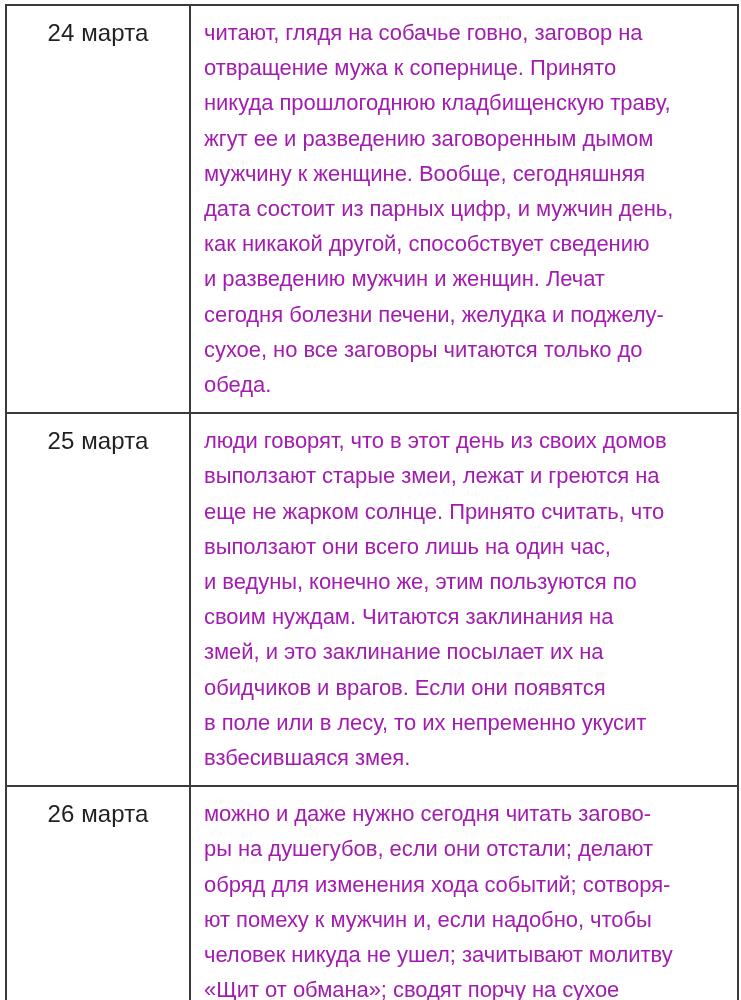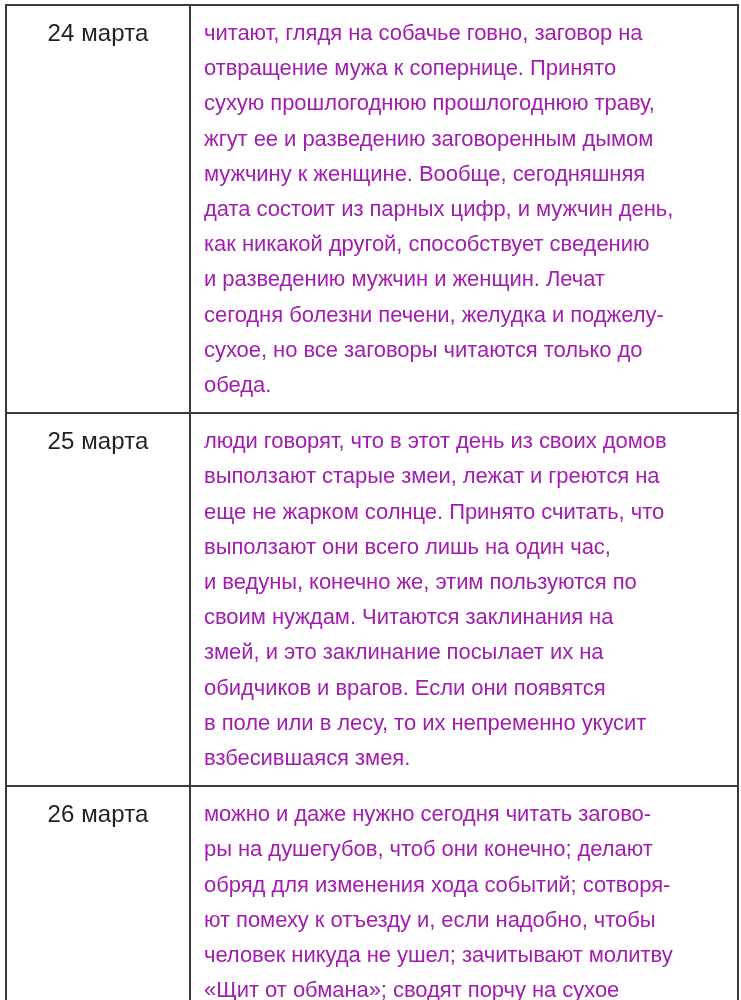--- a/index.html
+++ b/index.html
@@ -88,21 +88,21 @@
       <col class="text-col">
     </colgroup>
     <tbody>
       <tr class="row-0">
         <td class="date-cell">
           <span>24 марта</span>
         </td>
         <td class="text-cell">
           <span class="entry-line">читают, глядя на собачье говно, заговор на</span>
           <span class="entry-line">отвращение мужа к сопернице. Принято</span>
-          <span class="entry-line">сухую прошлогоднюю прошлогоднюю траву,</span>
+          <span class="entry-line">никуда прошлогоднюю кладбищенскую траву,</span>
           <span class="entry-line">жгут ее и разведению заговоренным дымом</span>
           <span class="entry-line">мужчину к женщине. Вообще, сегодняшняя</span>
           <span class="entry-line">дата состоит из парных цифр, и мужчин день,</span>
           <span class="entry-line">как никакой другой, способствует сведению</span>
           <span class="entry-line">и разведению мужчин и женщин. Лечат</span>
           <span class="entry-line">сегодня болезни печени, желудка и поджелу-</span>
           <span class="entry-line">сухое, но все заговоры читаются только до</span>
           <span class="entry-line">обеда.</span>
         </td>
       </tr>
@@ -122,23 +122,23 @@
           <span class="entry-line">в поле или в лесу, то их непременно укусит</span>
           <span class="entry-line">взбесившаяся змея.</span>
         </td>
       </tr>
       <tr class="row-2">
         <td class="date-cell">
           <span>26 марта</span>
         </td>
         <td class="text-cell">
           <span class="entry-line">можно и даже нужно сегодня читать загово-</span>
-          <span class="entry-line">ры на душегубов, чтоб они конечно; делают</span>
+          <span class="entry-line">ры на душегубов, если они отстали; делают</span>
           <span class="entry-line">обряд для изменения хода событий; сотворя-</span>
-          <span class="entry-line">ют помеху к отъезду и, если надобно, чтобы</span>
+          <span class="entry-line">ют помеху к мужчин и, если надобно, чтобы</span>
           <span class="entry-line">человек никуда не ушел; зачитывают молитву</span>
           <span class="entry-line">«Щит от обмана»; сводят порчу на сухое</span>
 
         </td>
       </tr>
     </tbody>
   </table>
 </div>
 
 </body></html>

